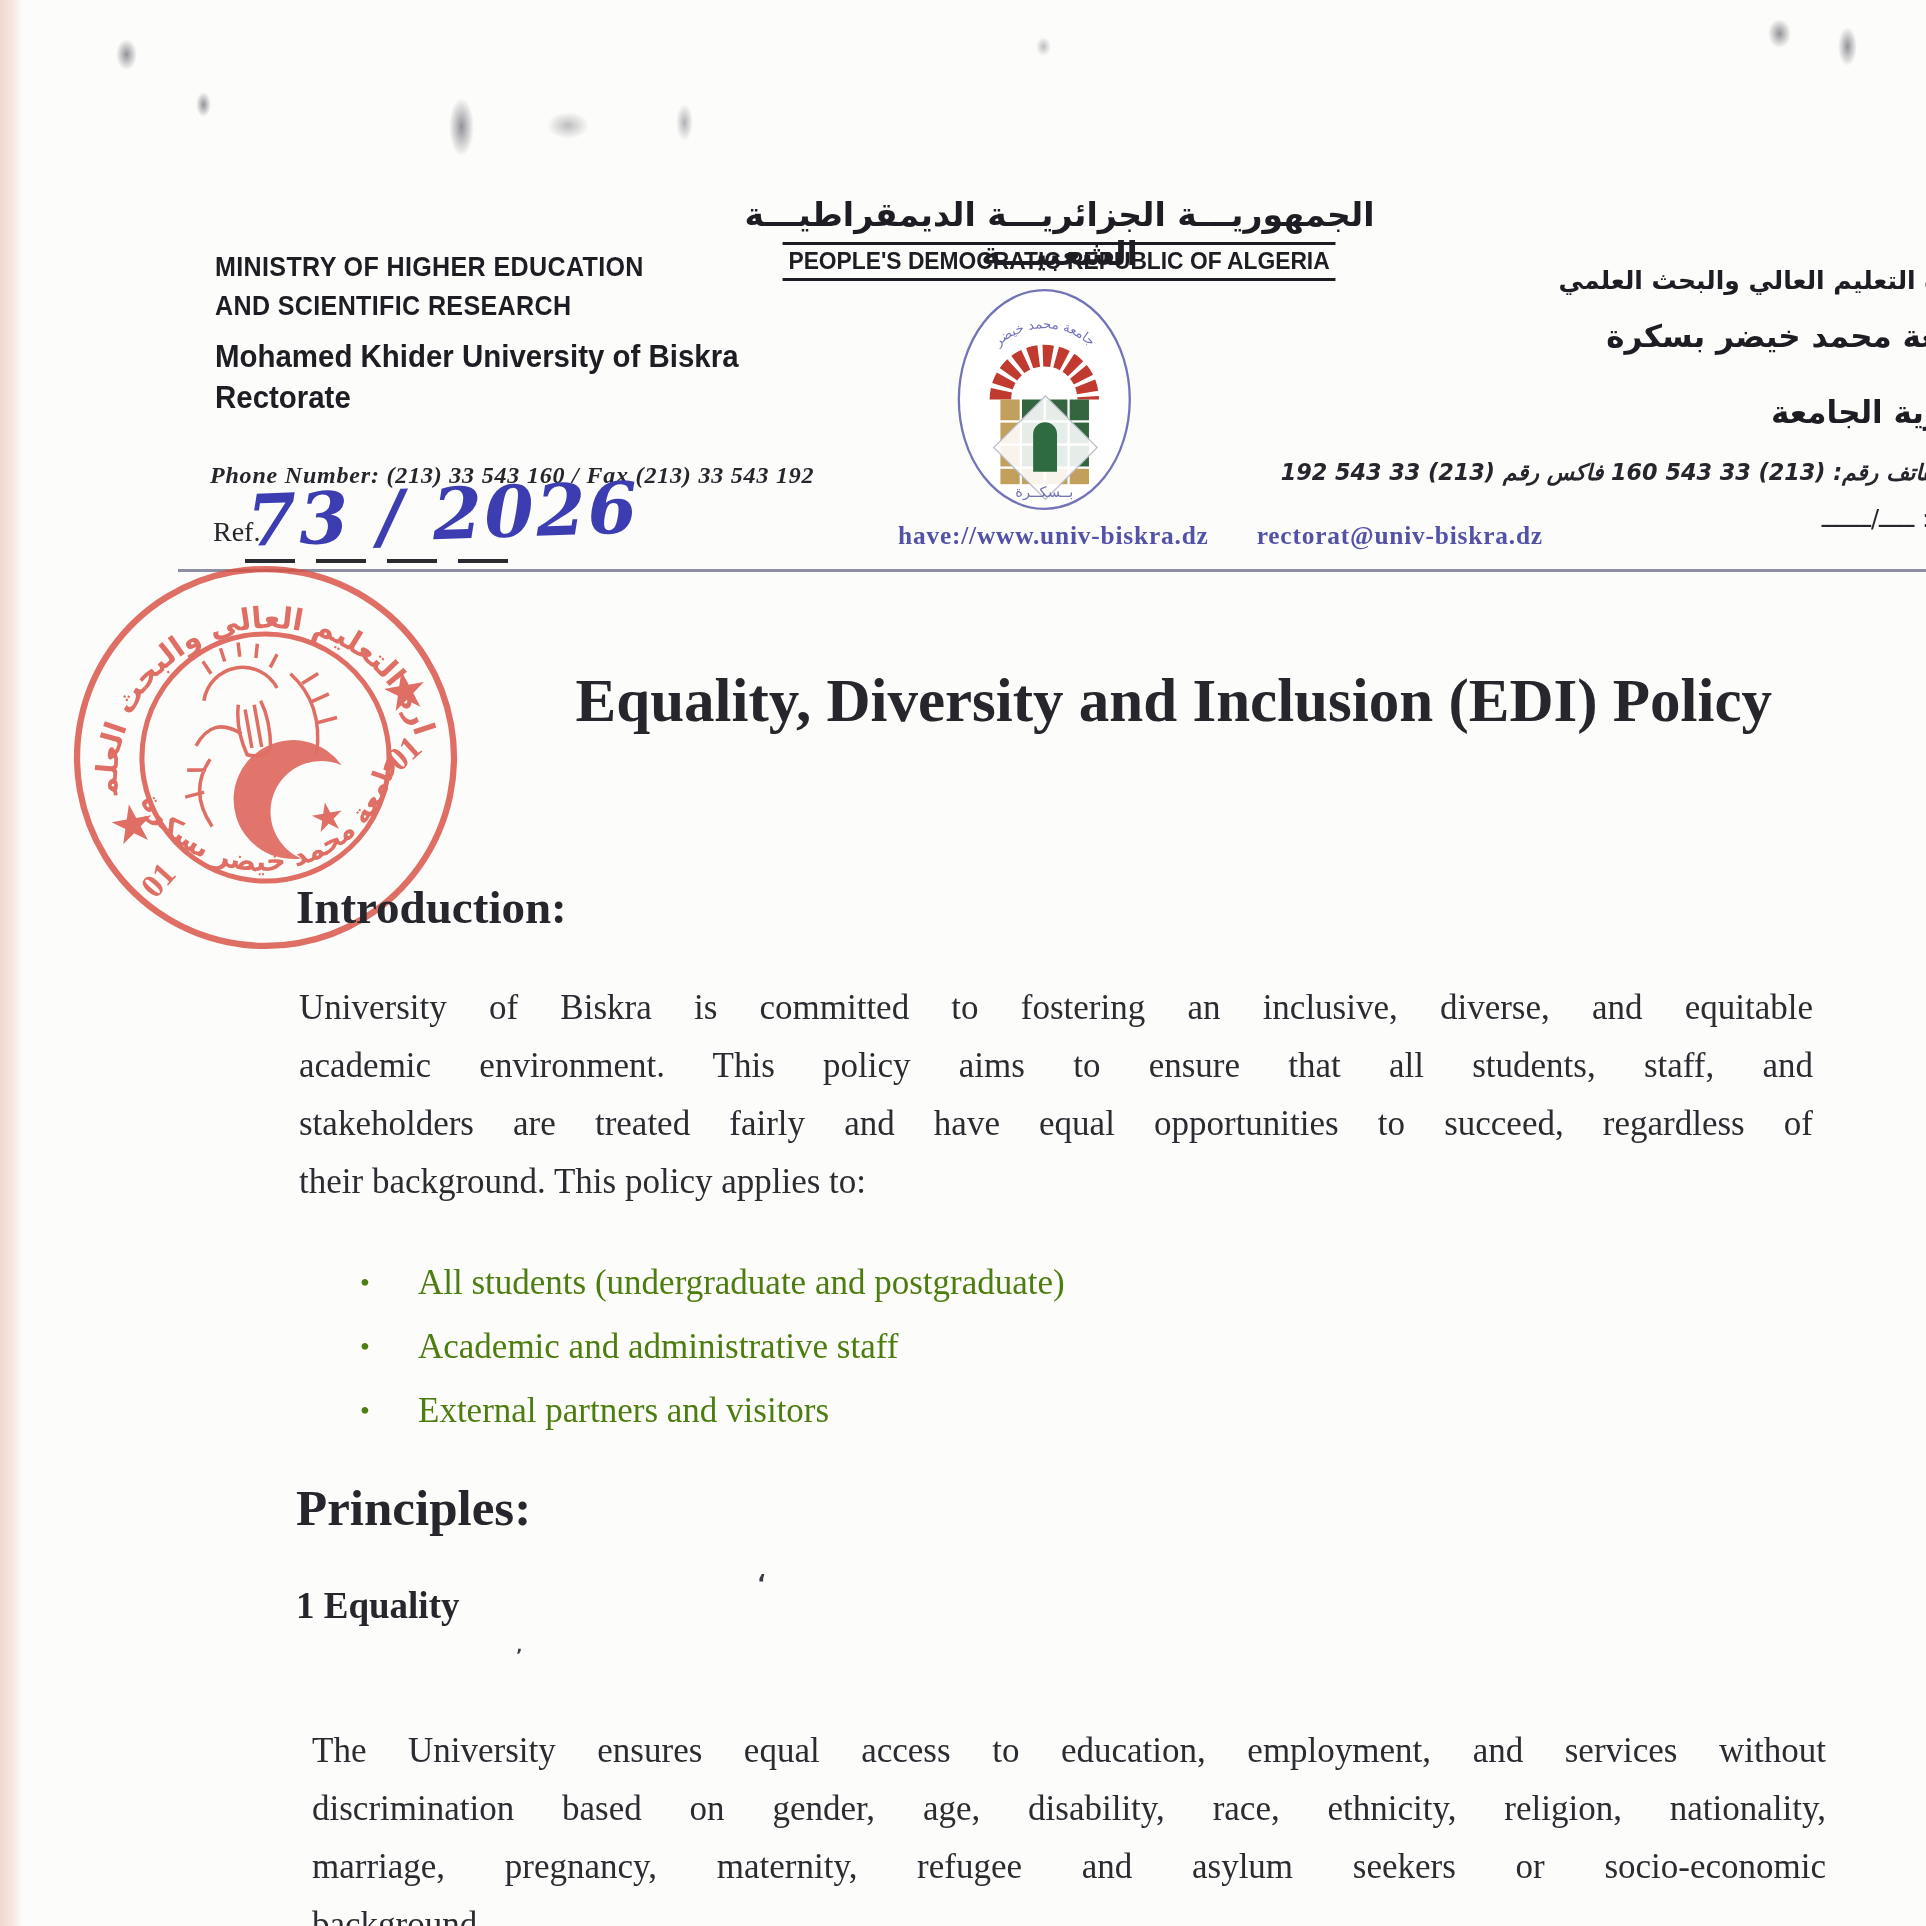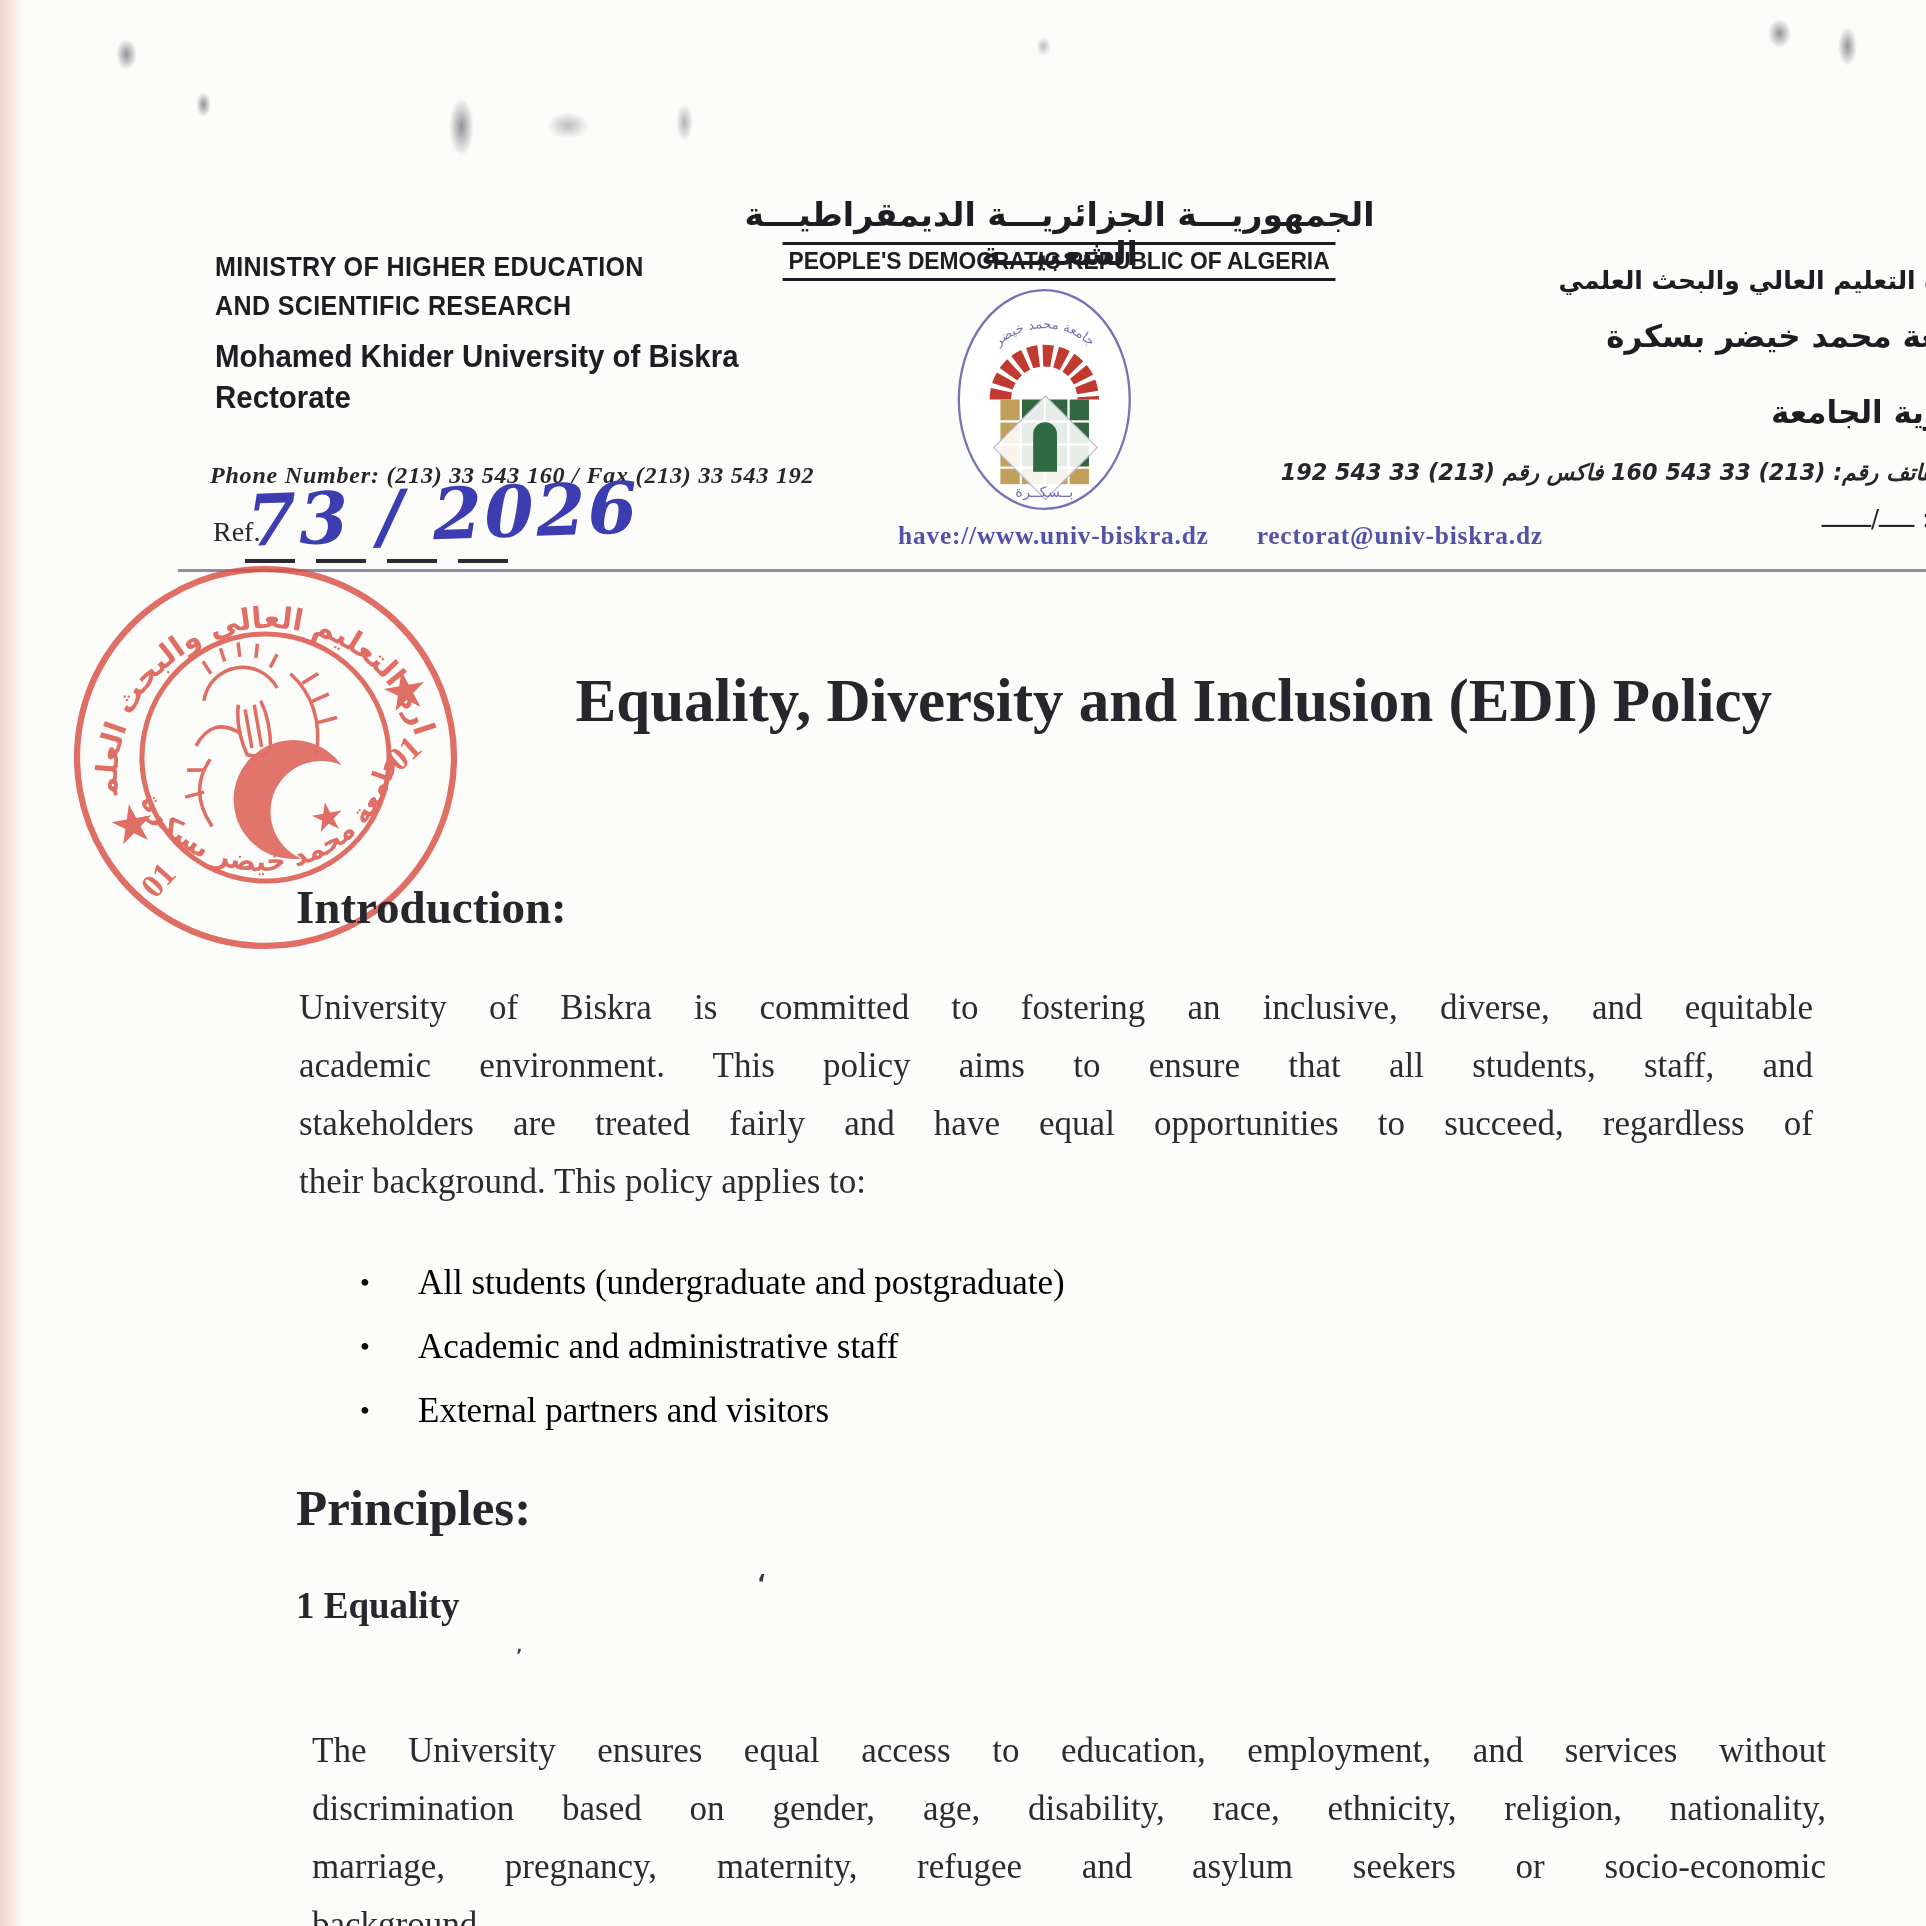--- a/index.html
+++ b/index.html
@@ -61,21 +61,21 @@
     font-weight:bold;font-size:61px;color:#26262c;}
   .h-intro{position:absolute;left:296px;top:880px;font-weight:bold;font-size:47px;}
   .h-principles{position:absolute;left:296px;top:1479px;font-weight:bold;font-size:51px;}
   .h-sub{position:absolute;left:296px;font-weight:bold;font-size:37px;}
   .h-eq{top:1584px;}
   .para{position:absolute;left:299px;width:1514px;font-size:35px;line-height:58px;color:#2b2b31;}
   .p-intro{top:979px;} .p-eq{top:1722px;margin-left:13px;}
   .jline{text-align:justify;text-align-last:justify;}
   .jline:last-child{text-align-last:left;}
   .bullets{position:absolute;left:360px;top:1263px;}
-  .bullet-row{margin-bottom:24px;font-size:35px;color:#000000;}
+  .bullet-row{margin-bottom:24px;font-size:35px;color:#4d7c0f;}
   .bullet-dot{display:inline-block;width:58px;font-size:28px;vertical-align:2.3px;}
 
   .penmark{position:absolute;color:#3a3a45;font-size:27px;font-weight:bold;}
 </style>
 </head>
 <body>
 
 <div class="page">
 
   <div class="edge-left"></div>

